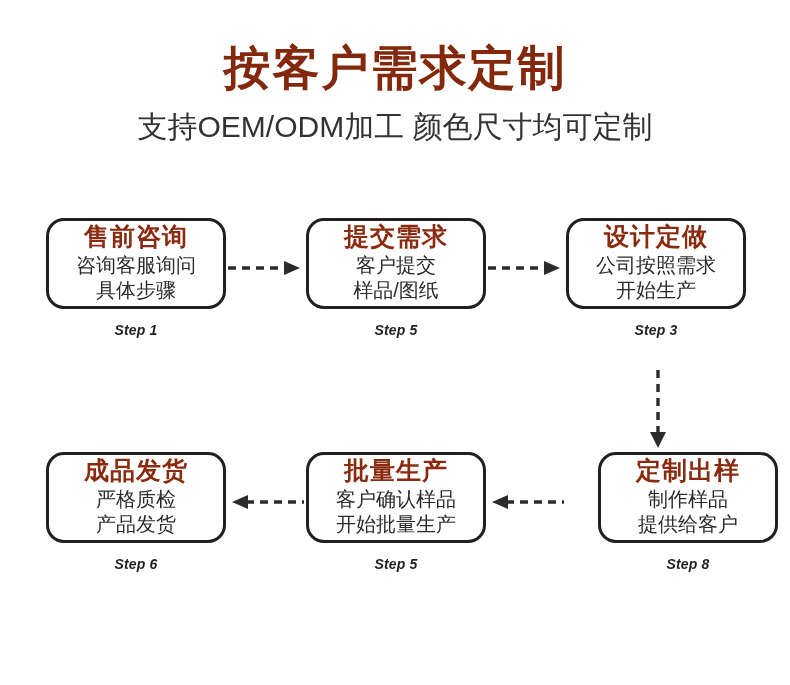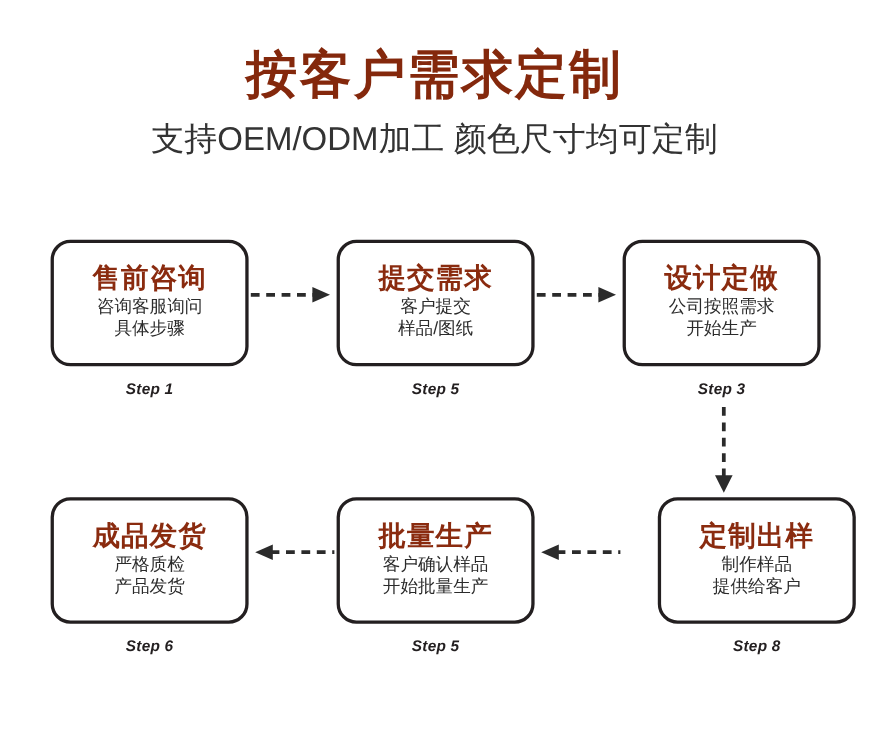--- a/index.html
+++ b/index.html
@@ -54,21 +54,21 @@
   }
 
   .step-node {
     position: absolute;
     width: 180px;
   }
 
   .step-box {
     box-sizing: border-box;
     width: 180px;
-    height: 115px;
+    height: 91px;
     border: 3px solid #231f20;
     border-radius: 18px;
     background: #ffffff;
     display: flex;
     flex-direction: column;
     align-items: center;
     justify-content: center;
     padding: 4px 2px 6px 2px;
   }
 
@@ -76,21 +76,21 @@
     font-size: 25px;
     line-height: 1.08;
     font-weight: bold;
     color: #8a2b0f;
     letter-spacing: 1px;
     margin-bottom: 3px;
     white-space: nowrap;
   }
 
   .box-desc {
-    font-size: 16px;
+    font-size: 20px;
     line-height: 1.22;
     color: #2b2b2b;
     text-align: right;
     white-space: nowrap;
   }
 
   .step-label-wrap {
     width: 180px;
     text-align: center;
     margin-top: 12px;

